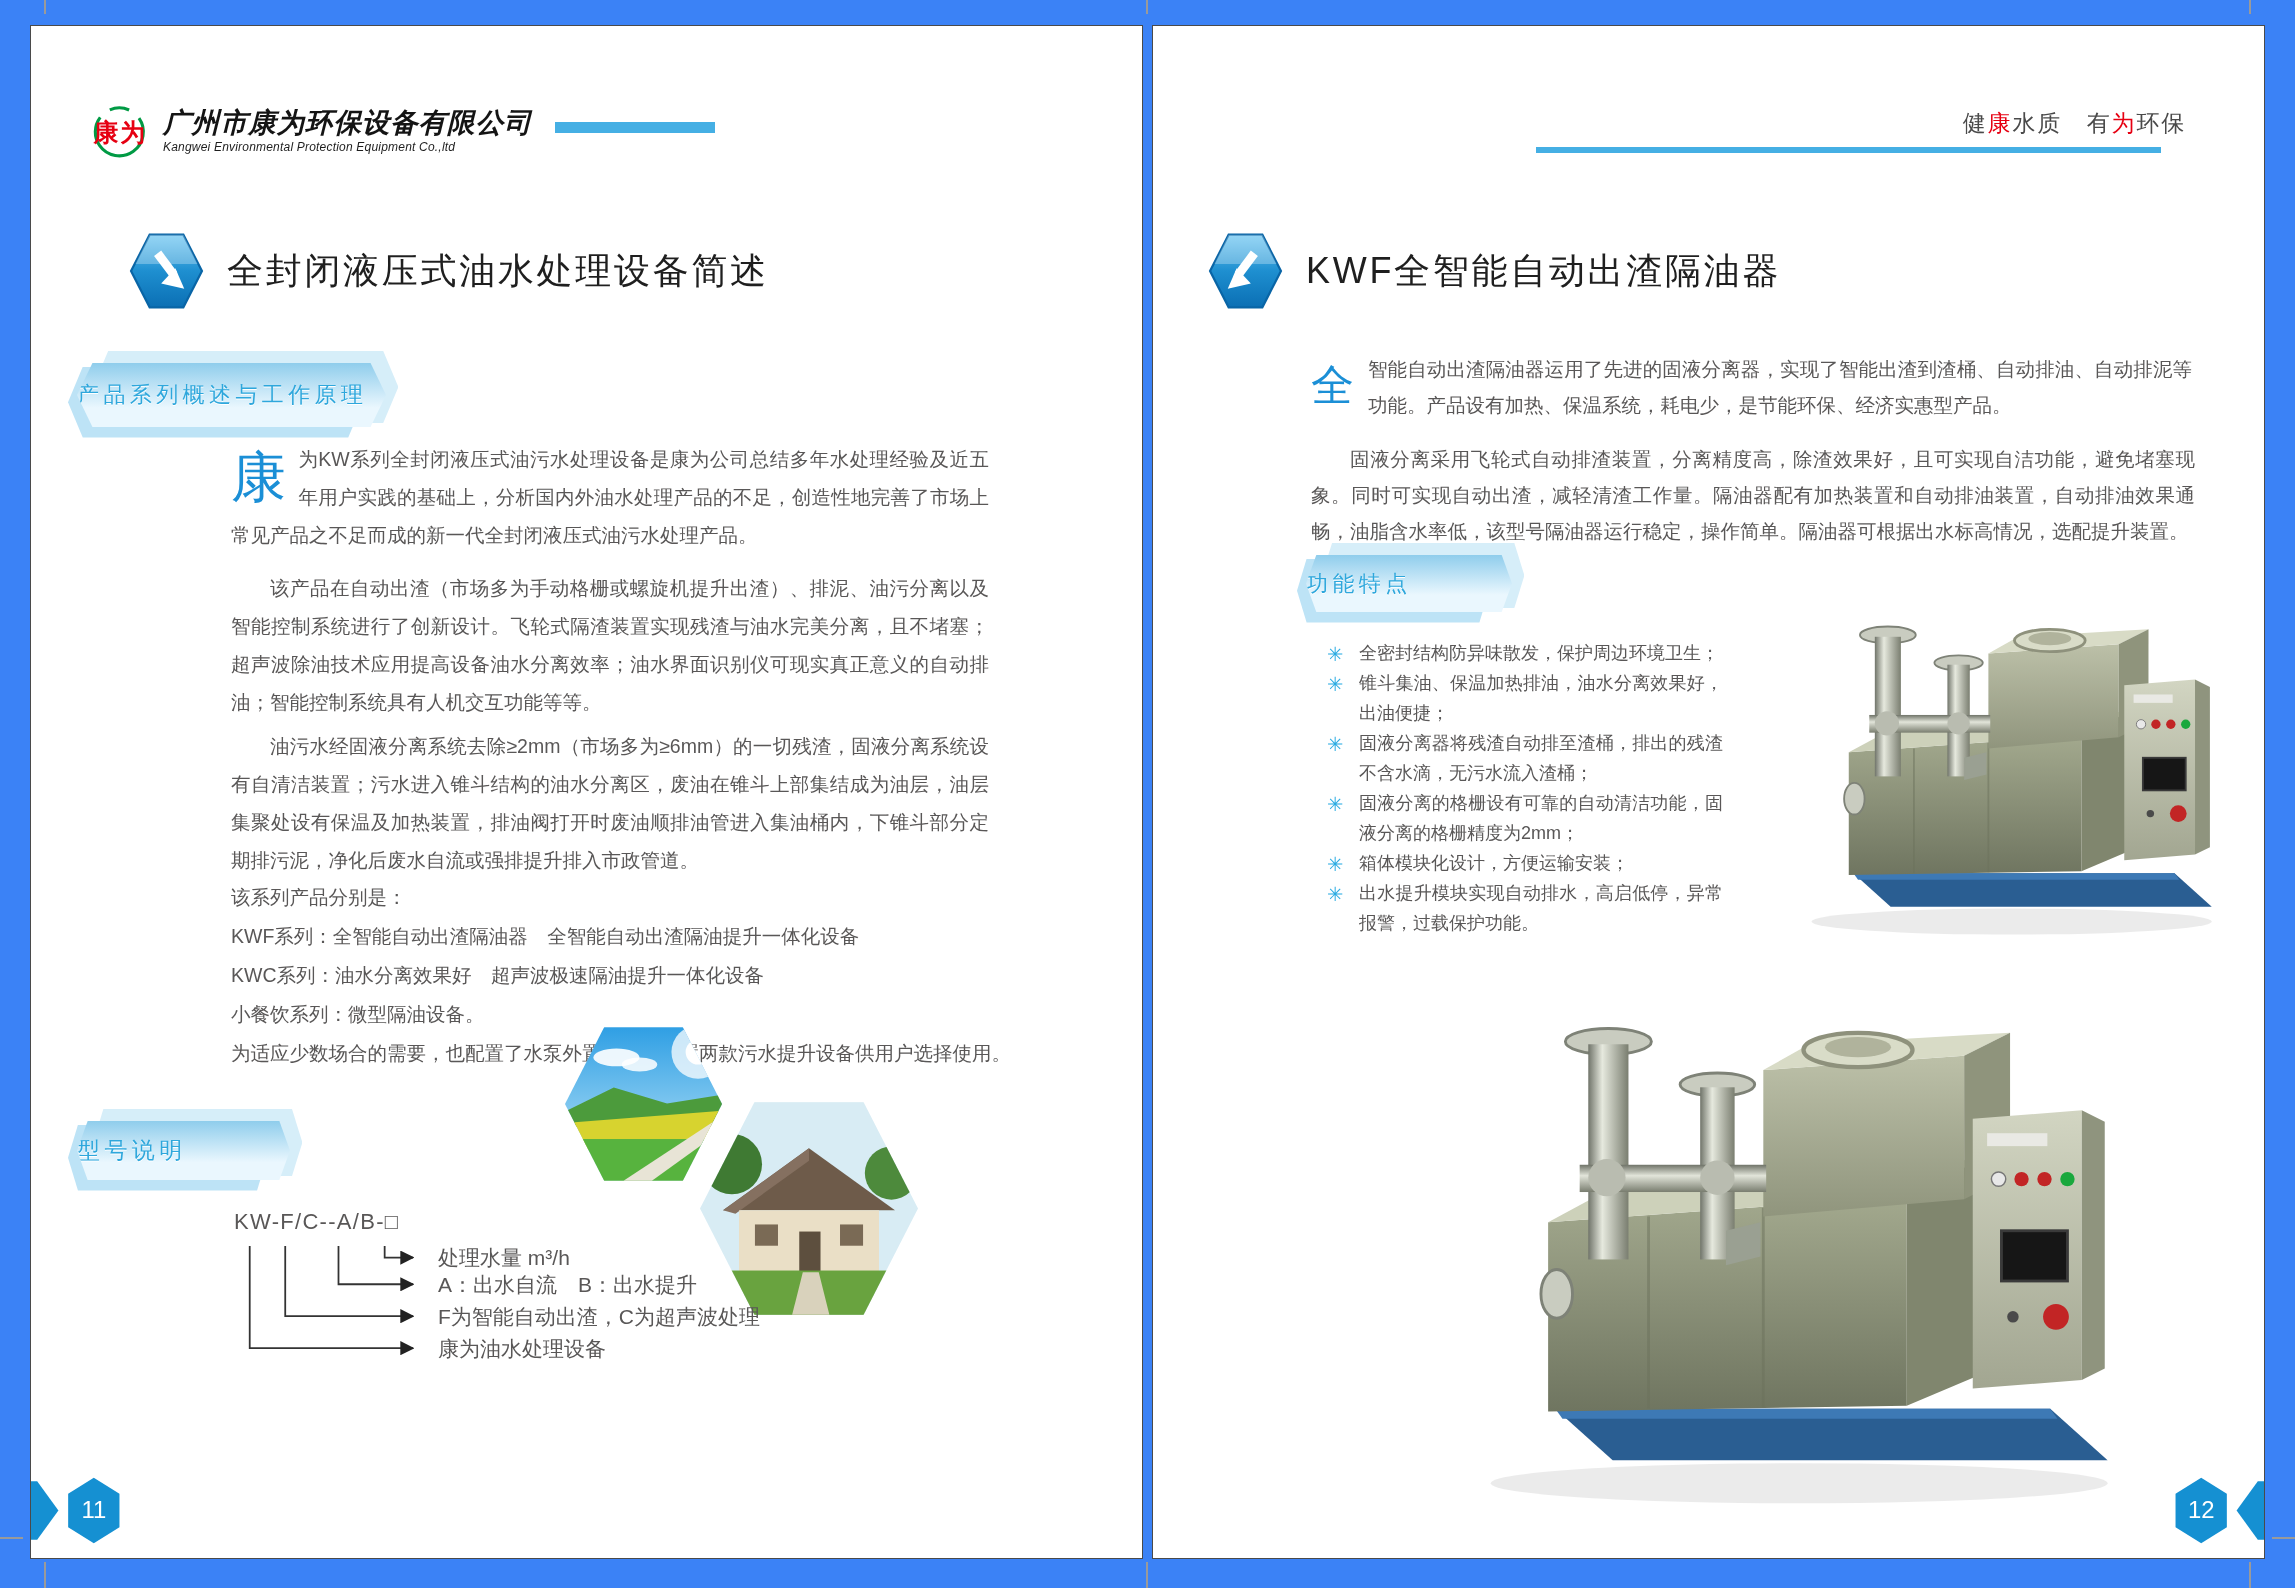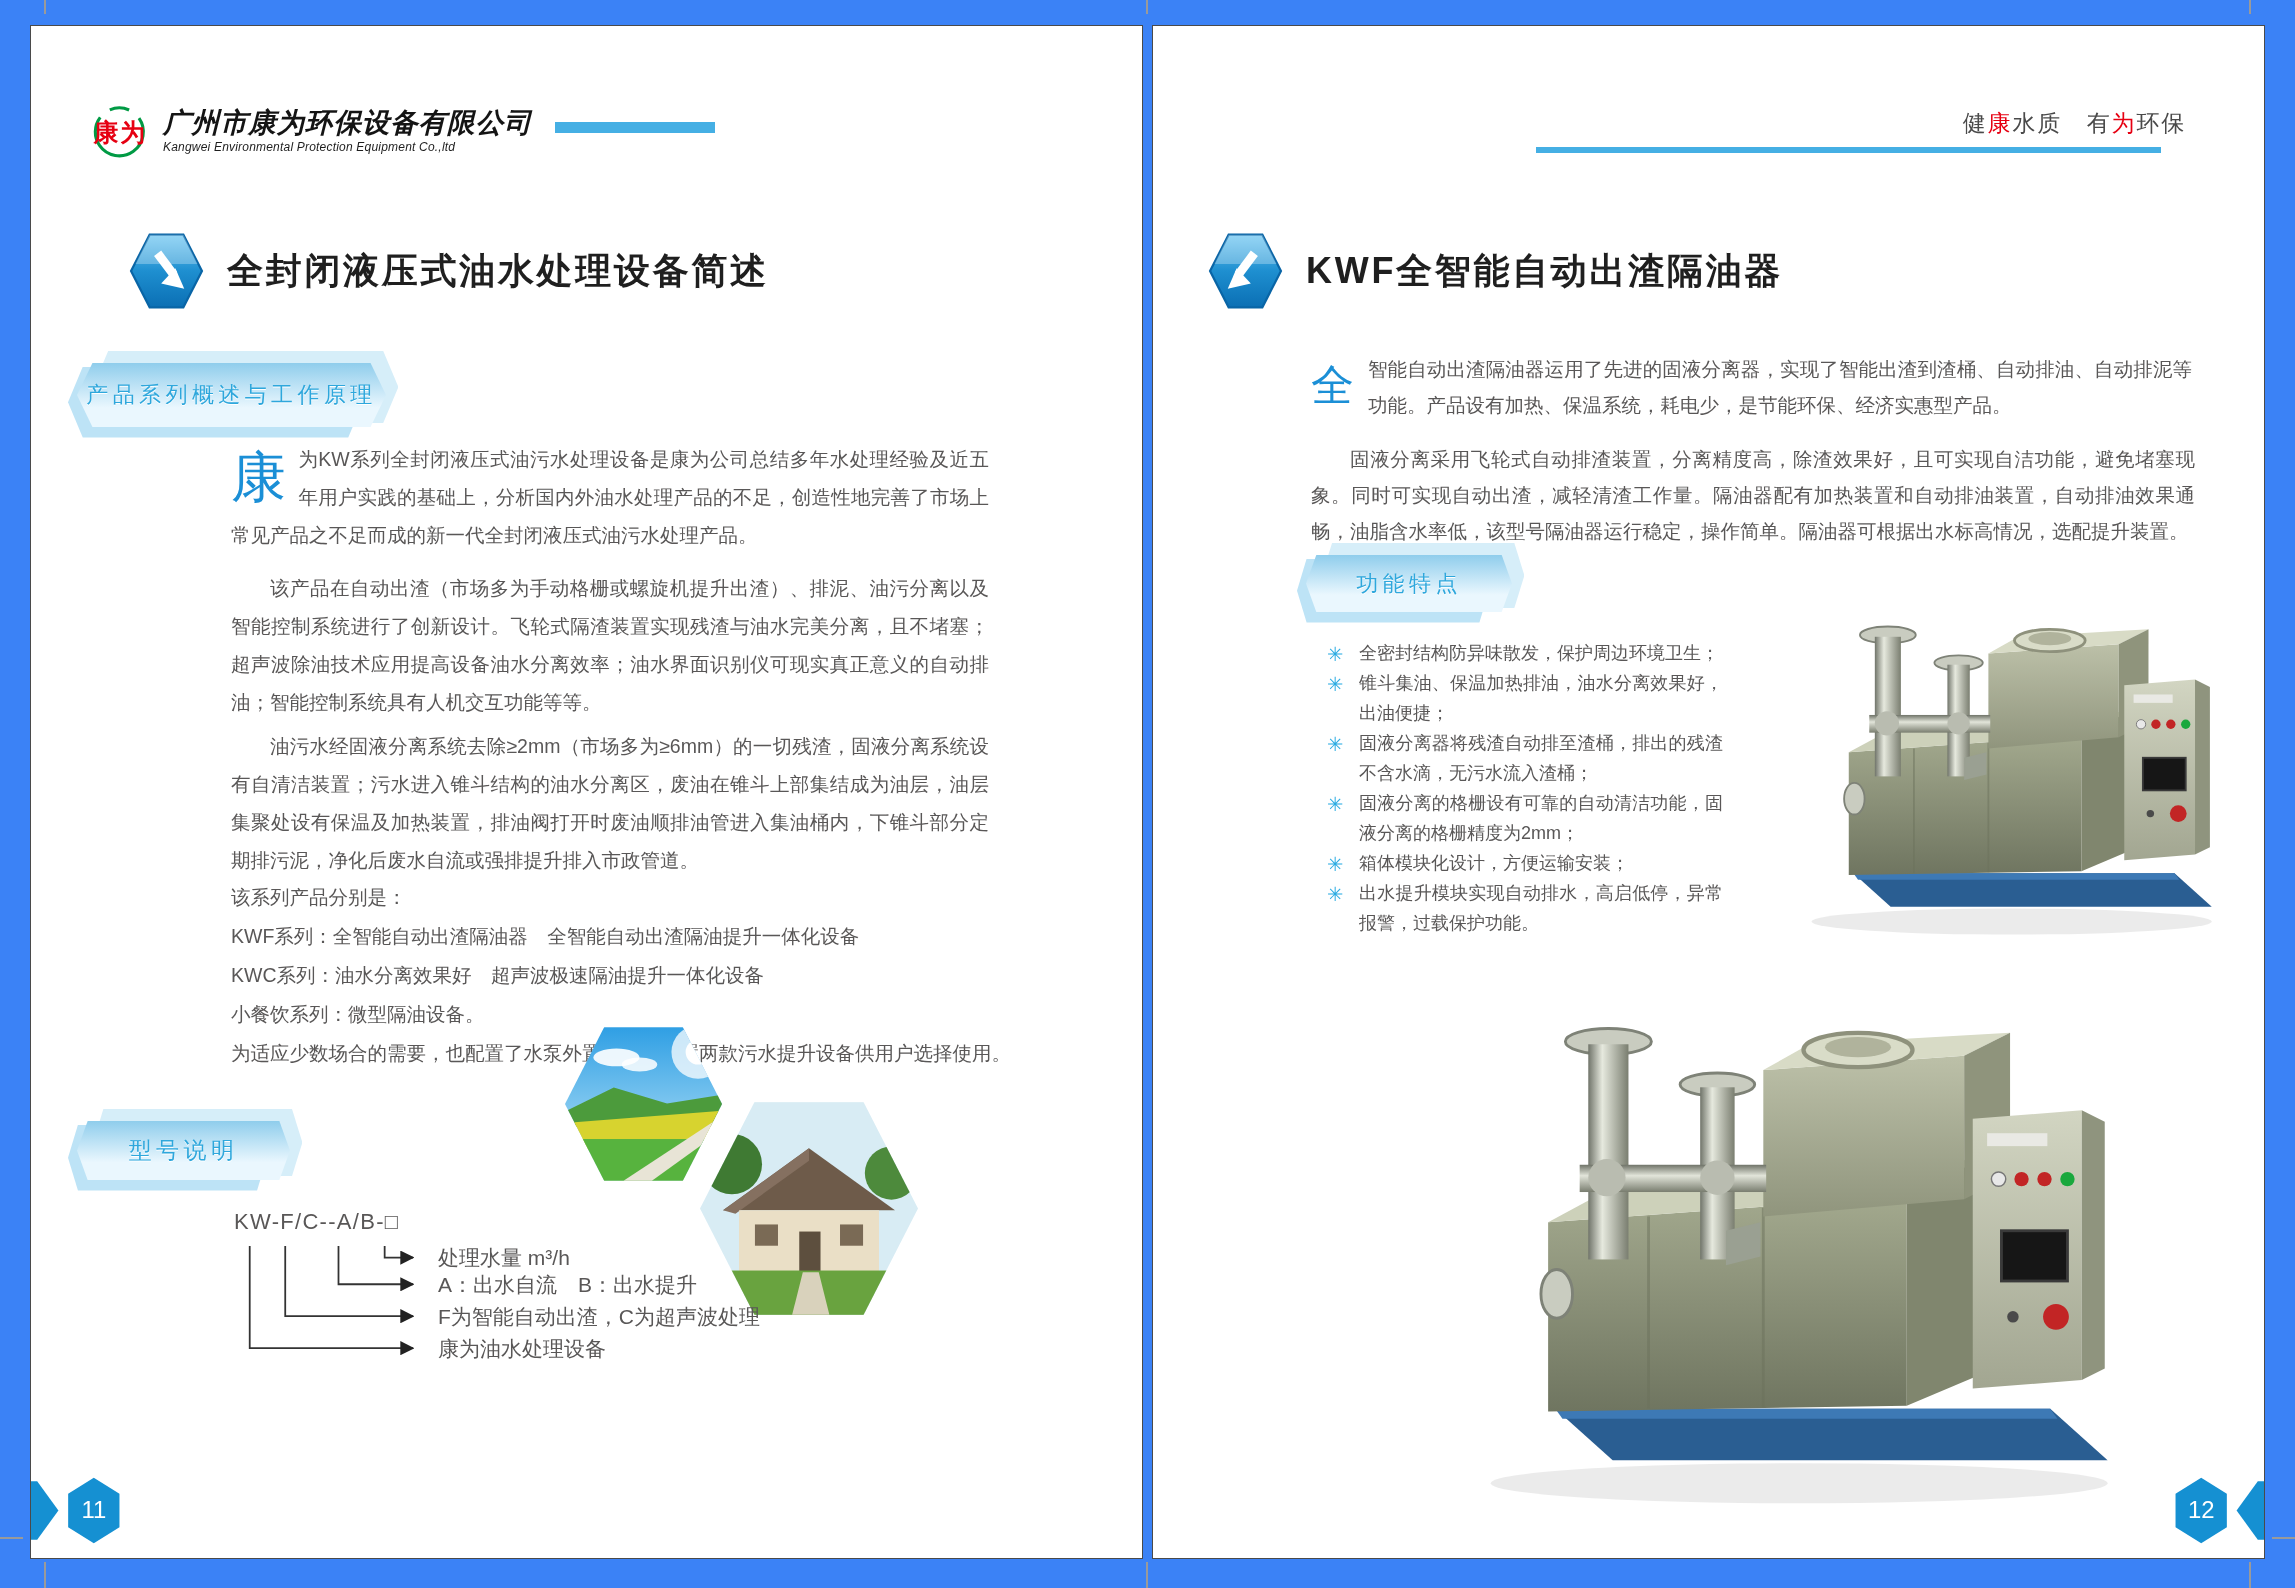--- a/index.html
+++ b/index.html
@@ -20,32 +20,32 @@
   #bar-right{left:383px;top:121px;width:625px;height:6.2px;}
 
   
   .slogan{position:absolute;right:78px;top:82px;font-size:23px;color:#4a4a4a;letter-spacing:1.8px;}
   .slogan .red{color:#E60012;}
 
   
   .title-row{position:absolute;display:flex;align-items:center;gap:23px;}
   #title-row-left{left:98px;top:206px;}
   #title-row-right{left:55px;top:206px;}
-  .chapter-title{font-size:36px;color:#1f1f1f;letter-spacing:2.7px;font-weight:700;}
+  .chapter-title{font-size:36px;color:#1f1f1f;letter-spacing:2.7px;font-weight:400;}
 
   
   .banner{position:absolute;}
   .banner .bk1{position:absolute;left:16px;top:-5.3px;right:-12.4px;bottom:10.7px;background:#D6EEF9;
     clip-path:polygon(5% 0,95% 0,100% 50%,95% 100%,5% 100%,0 50%);}
   .banner .bk2{position:absolute;left:-9px;top:10.7px;right:23px;bottom:-3.6px;background:#BDE3F6;
     clip-path:polygon(5% 0,95% 0,100% 50%,95% 100%,5% 100%,0 50%);}
   .banner .front{position:absolute;left:0;top:7px;right:0;bottom:7px;
     background:linear-gradient(180deg,#8FCDEC,#EAF7FE 70%);
     clip-path:polygon(5% 0,95% 0,100% 50%,95% 100%,5% 100%,0 50%);
-    display:flex;align-items:center;justify-content:center;
+    display:flex;align-items:center;
     color:#2EA7DC;letter-spacing:4.4px;text-shadow:0 0.9px 0 #ffffff;}
   #banner-overview{left:46px;top:330px;width:309px;height:78px;font-size:22px;}
   #banner-model{left:46px;top:1088px;width:213px;height:73px;font-size:23px;}
   #banner-features{left:153px;top:522px;width:206px;height:71px;font-size:22px;}
 
   
   .body-text{position:absolute;font-size:19.5px;line-height:38px;color:#595757;text-align:justify;}
   .indent{text-indent:2em;}
   .dropcap-l{float:left;font-size:55px;line-height:75px;color:#1B8FD6;margin:0 12.4px 0 0;font-weight:500;}
   .dropcap-r{float:left;font-size:43px;line-height:69px;color:#1B8FD6;margin:0 14px 0 0;font-weight:500;}

